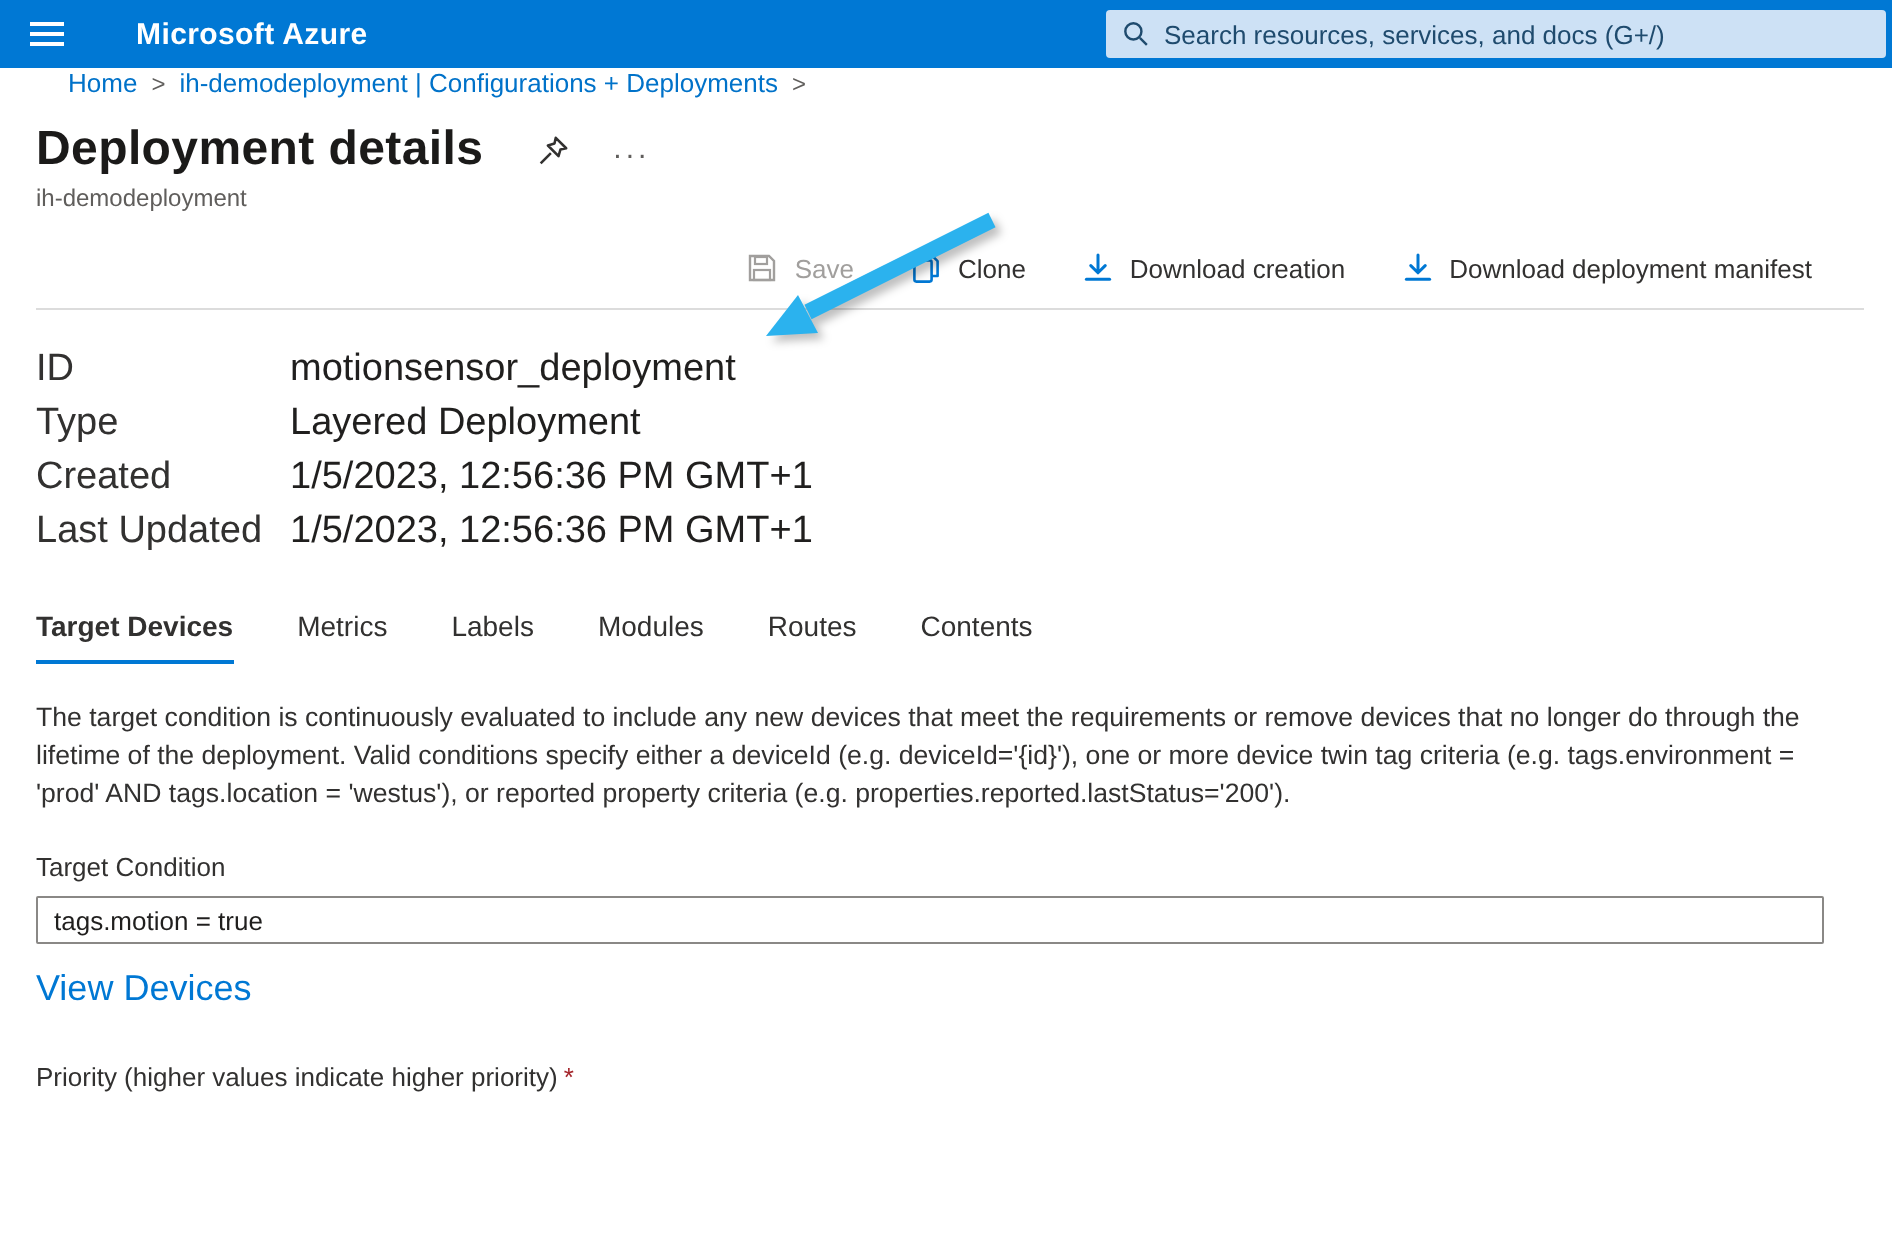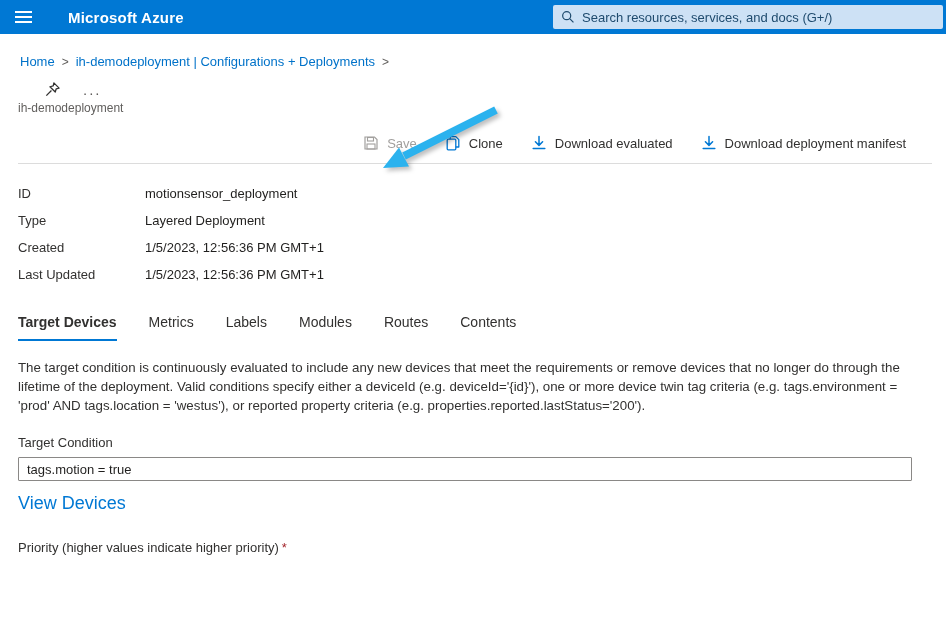--- a/index.html
+++ b/index.html
@@ -13,21 +13,21 @@
   .hamburger span { display:block; width:17px; height:2px; background:#ffffff; }
   .topbar-title { color:#ffffff; font-size:15px; font-weight:700; letter-spacing:.2px; margin-left:22px; }
   .searchbox { position:absolute; left:553px; top:5px; width:390px; height:24px; background:#cde1f5;
     border-radius:2px; display:flex; align-items:center; padding:0 8px; cursor:text; }
   .searchbox svg { flex:0 0 auto; margin-right:7px; }
   .search-text { font-size:13px; color:#1f4b6e; white-space:nowrap; }
 
   
   .content { padding:0 16px 0 18px; position:relative; }
 
-  .breadcrumb { padding-top:20px; font-size:13px; margin-left:2px; }
+  .breadcrumb { padding-top:0; font-size:13px; margin-left:16px; }
   .breadcrumb a { color:#0072c9; text-decoration:none; cursor:pointer; }
   .crumb-sep { color:#605e5c; margin:0 7px; font-size:12px; }
 
   .page-title-row { margin-top:12px; display:flex; align-items:center; }
   .page-title { font-size:24px; font-weight:700; color:#1b1a19; letter-spacing:.2px; }
   .pin-btn { margin-left:26px; cursor:pointer; display:flex; align-items:center; }
   .more-btn { margin-left:22px; color:#605e5c; font-size:15px; letter-spacing:2px; cursor:pointer; line-height:10px; }
   .page-subtitle { font-size:12px; color:#605e5c; margin-top:3px; }
 
   
@@ -36,21 +36,21 @@
     padding:3px 4px; white-space:nowrap; }
   .tb-item svg { margin-right:8px; }
   .tb-item.disabled { color:#a19f9d; cursor:default; }
   .toolbar-divider { border-bottom:1px solid #dcdcdc; margin-top:9px; margin-right:-2px; }
 
   
   .annot-arrow { position:absolute; left:368px; top:62px; width:145px; height:85px; pointer-events:none;
     filter:drop-shadow(3px 3px 2px rgba(0,0,0,0.25)); }
 
   
-  .details { margin-top:16px; font-size:13px; }
+  .details { margin-top:16px; font-size:19px; }
   .detail-row { display:flex; height:27px; align-items:center; }
   .detail-label { width:127px; flex:0 0 127px; }
   .detail-value { color:#201f1e; }
 
   
   .tabs { margin-top:26px; display:flex; font-size:14px; }
   .tab { margin-right:32px; padding-bottom:9px; cursor:pointer; color:#323130; border-bottom:2.5px solid transparent; }
   .tab.active { font-weight:700; border-bottom-color:#0078d4; }
 
   
@@ -84,20 +84,21 @@
   </div>
 </div>
 
 <div class="content">
 
   <div class="breadcrumb">
     <a>Home</a><span class="crumb-sep">&gt;</span><a>ih-demodeployment | Configurations + Deployments</a><span class="crumb-sep">&gt;</span>
   </div>
 
   <div class="page-title-row">
+    <h1 class="page-title">Deployment details</h1>
     <span class="pin-btn">
       <svg width="17" height="17" viewBox="0 0 16 16">
         <path d="M9.3 1.8 L14.2 6.7 L11.5 7.3 L10.6 10.4 L5.6 5.4 L8.7 4.5 Z" fill="none" stroke="#323130" stroke-width="1.2" stroke-linejoin="round"></path>
         <line x1="7" y1="9" x2="2.2" y2="13.8" stroke="#323130" stroke-width="1.2"></line>
       </svg>
     </span>
     <span class="more-btn">...</span>
   </div>
   <div class="page-subtitle">ih-demodeployment</div>
 
@@ -115,21 +116,21 @@
         <rect x="2.2" y="4.2" width="8.6" height="10.6" rx="1" fill="none" stroke="#0078d4" stroke-width="1.3"></rect>
         <path d="M5.2 4.2 V1.6 h5.6 l3 3 V12 h-3" fill="none" stroke="#0078d4" stroke-width="1.3" stroke-linejoin="round"></path>
       </svg>
       <span>Clone</span>
     </div>
     <div class="tb-item">
       <svg width="16" height="16" viewBox="0 0 16 16">
         <path d="M8 1.5 V10 M4.4 6.8 L8 10.4 L11.6 6.8" fill="none" stroke="#0078d4" stroke-width="1.5" stroke-linecap="round" stroke-linejoin="round"></path>
         <line x1="2.2" y1="13.6" x2="13.8" y2="13.6" stroke="#0078d4" stroke-width="1.5" stroke-linecap="round"></line>
       </svg>
-      <span>Download evaluated</span>
+      <span>Download creation</span>
     </div>
     <div class="tb-item">
       <svg width="16" height="16" viewBox="0 0 16 16">
         <path d="M8 1.5 V10 M4.4 6.8 L8 10.4 L11.6 6.8" fill="none" stroke="#0078d4" stroke-width="1.5" stroke-linecap="round" stroke-linejoin="round"></path>
         <line x1="2.2" y1="13.6" x2="13.8" y2="13.6" stroke="#0078d4" stroke-width="1.5" stroke-linecap="round"></line>
       </svg>
       <span>Download deployment manifest</span>
     </div>
   </div>
   <div class="toolbar-divider"></div>

